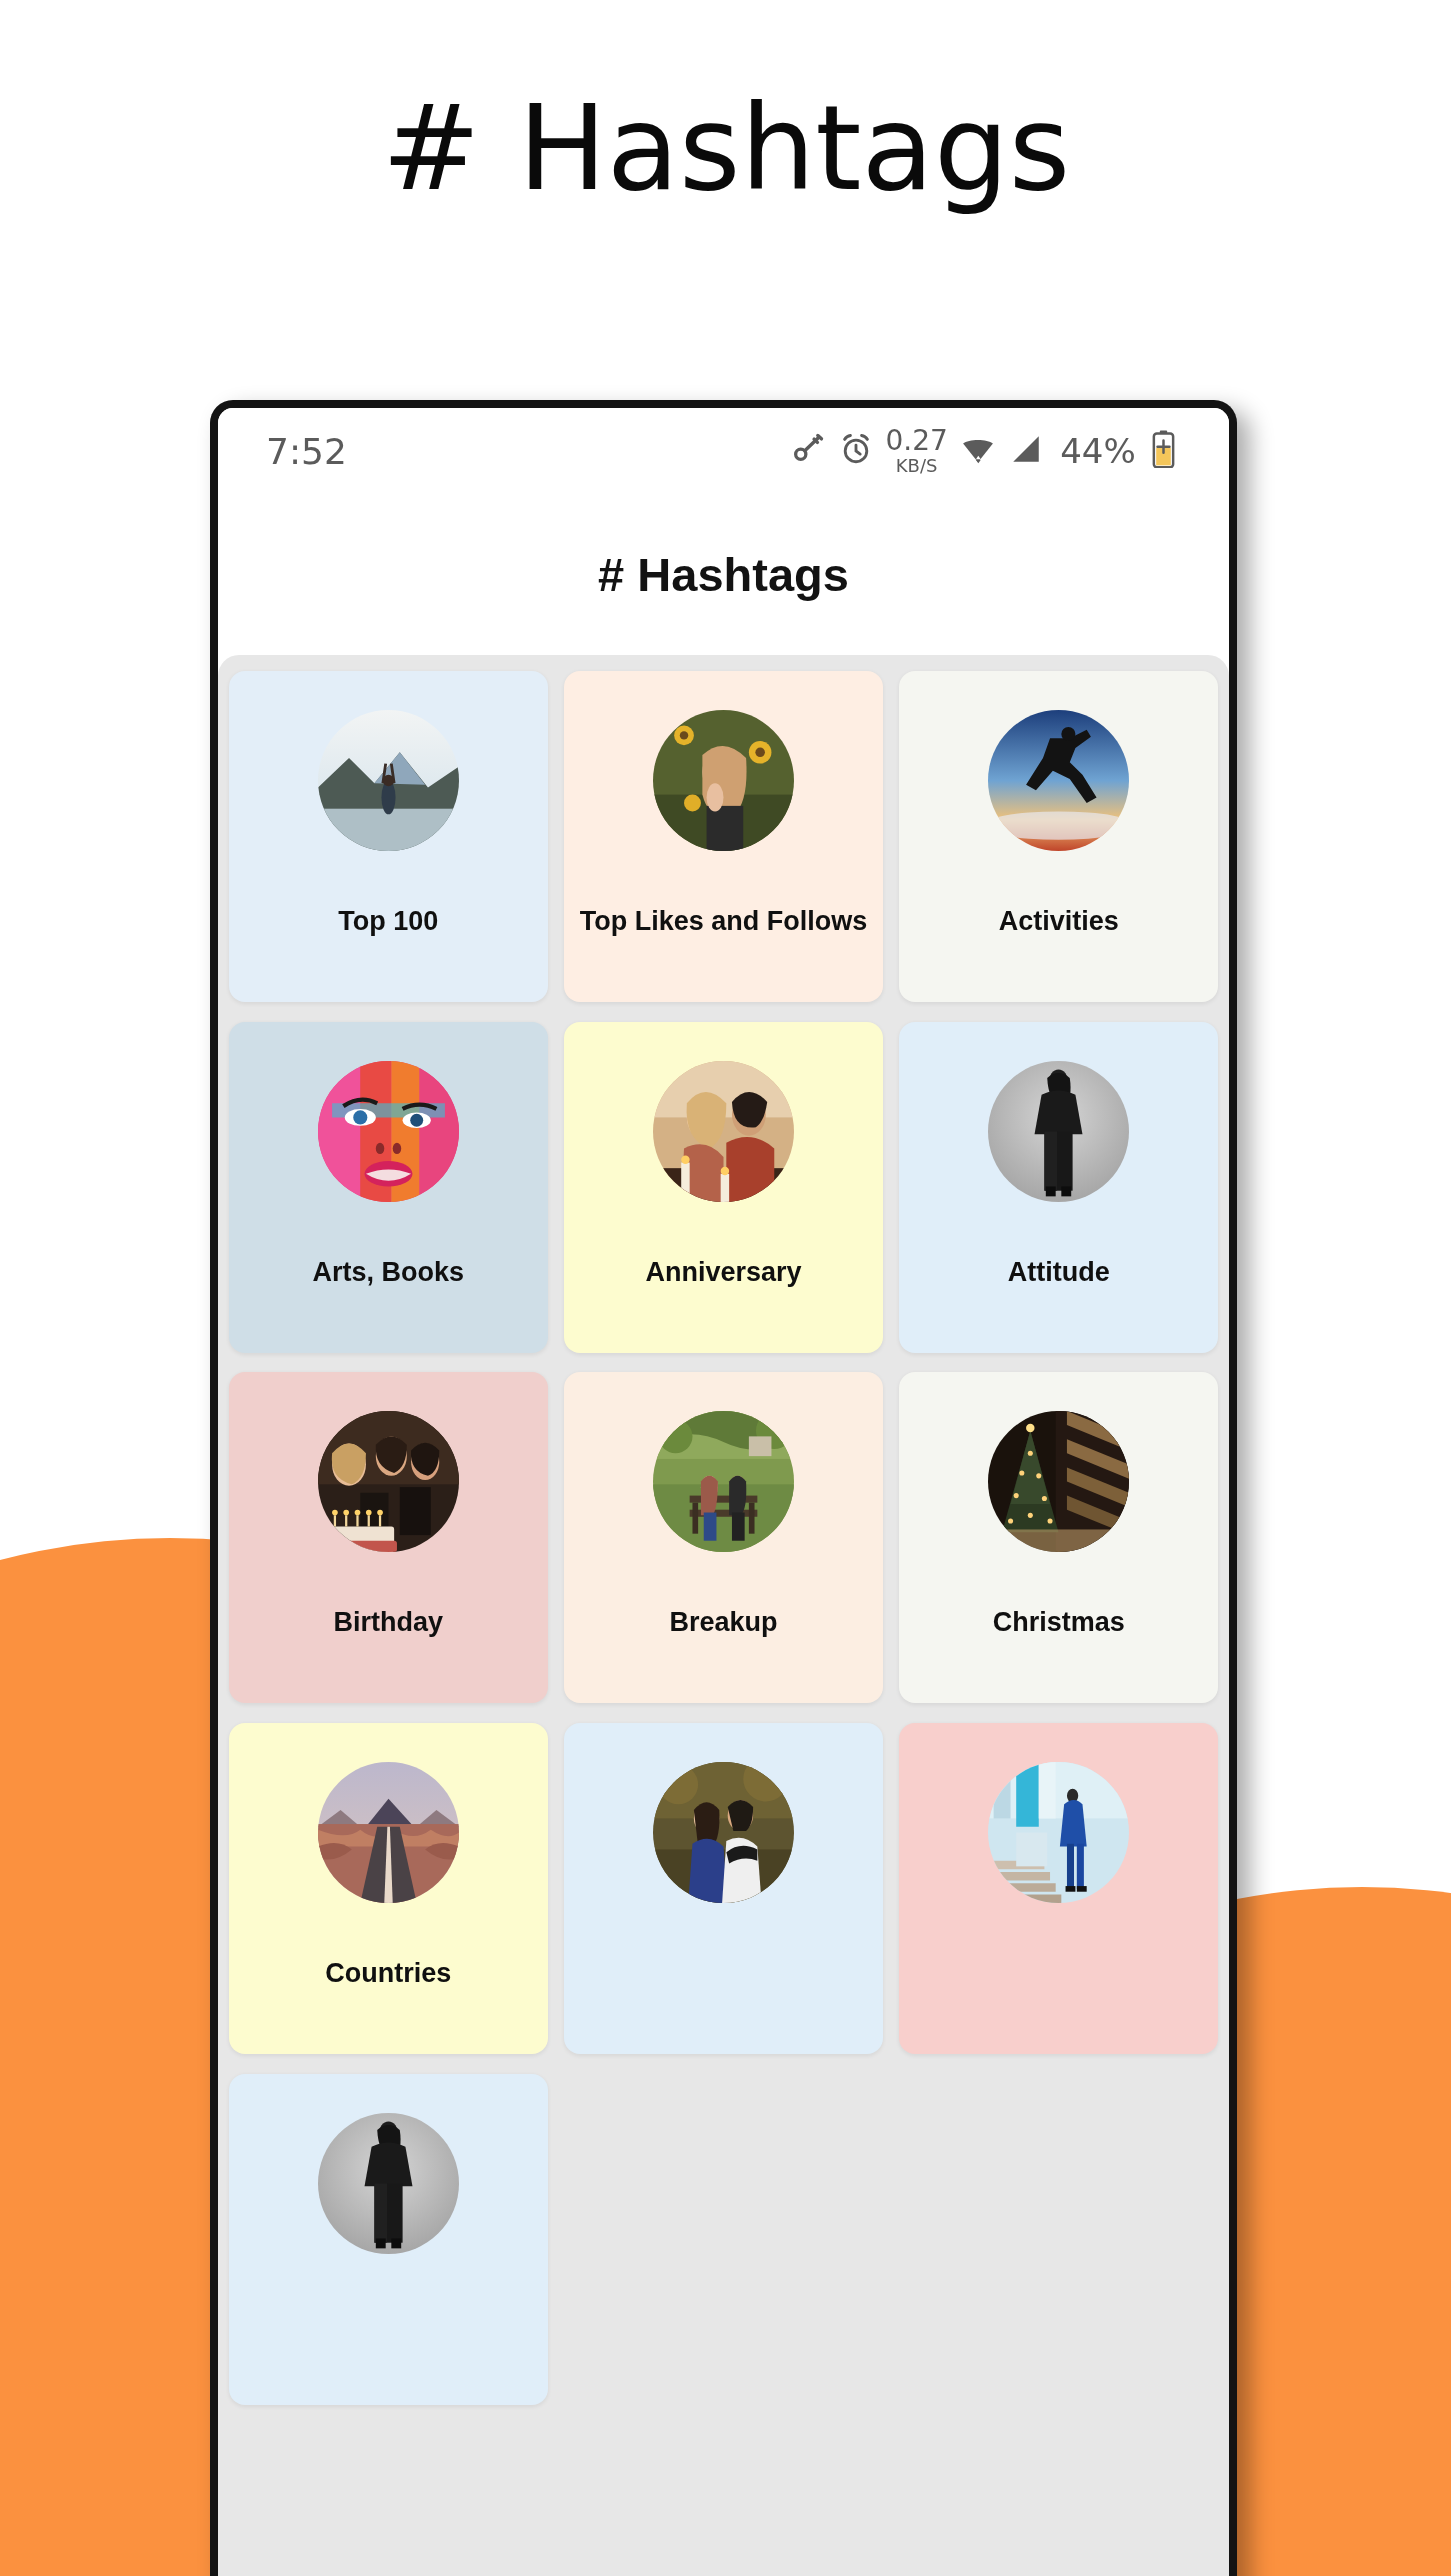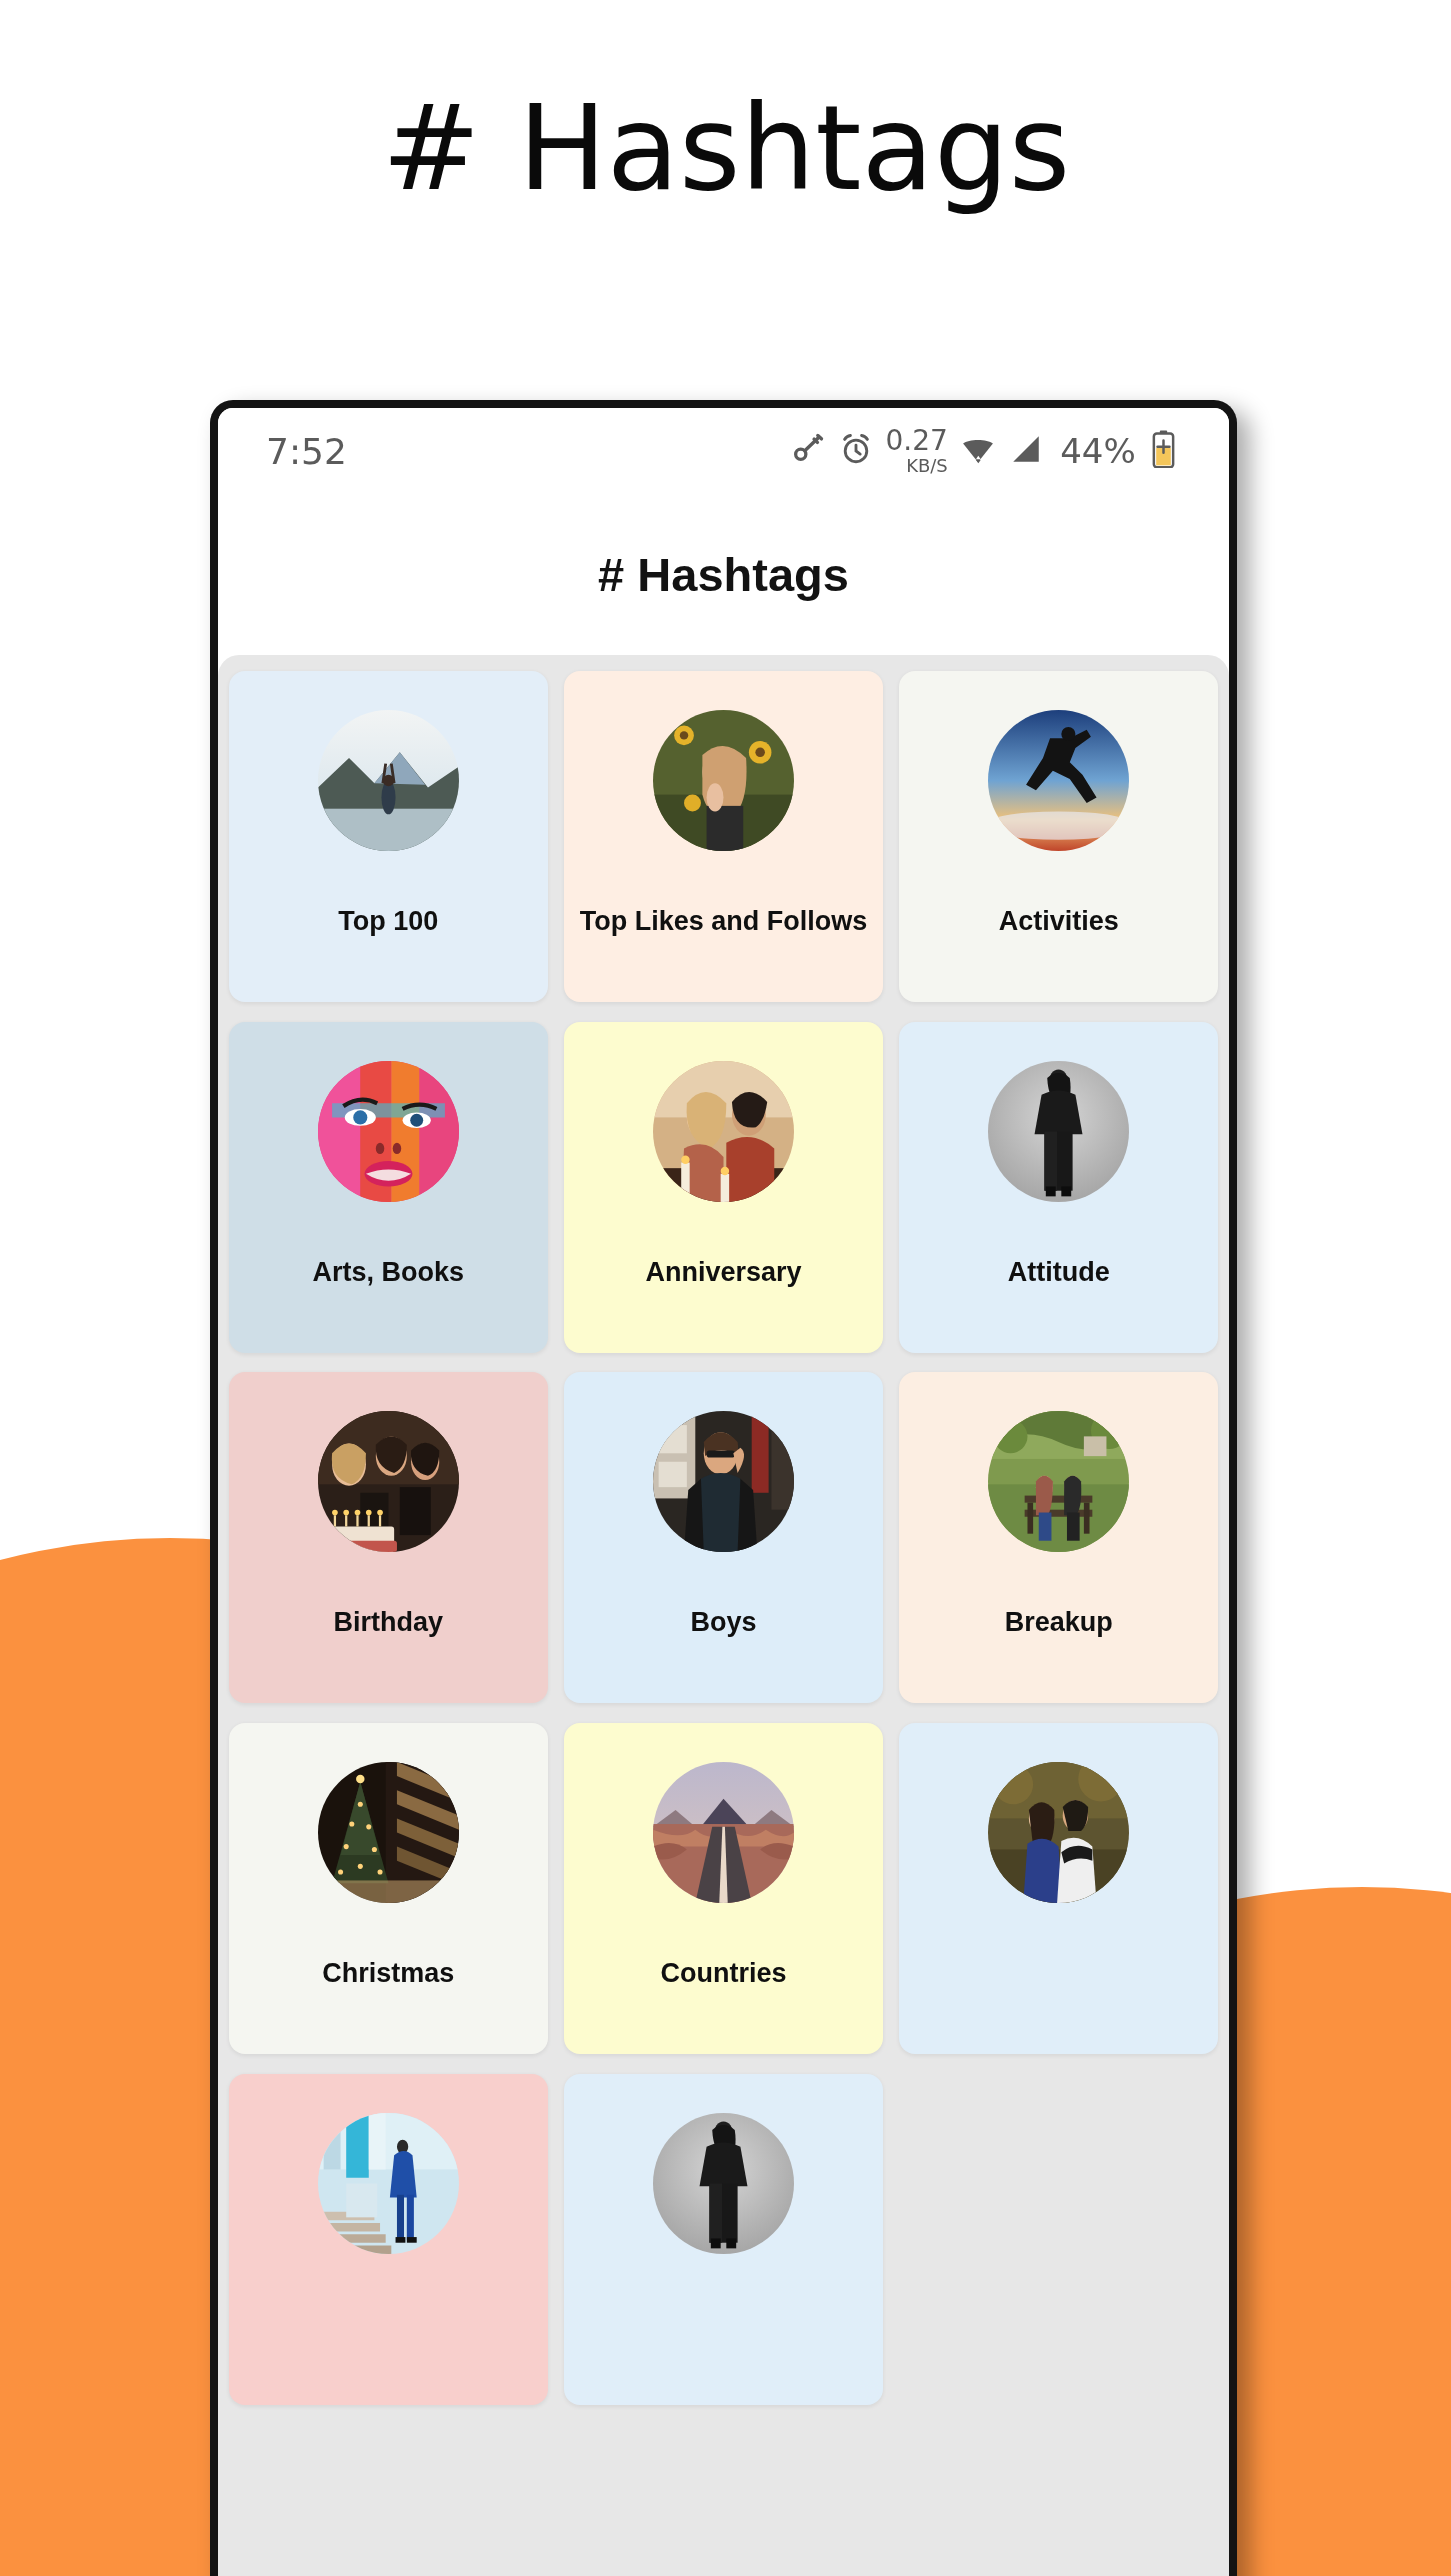--- a/index.html
+++ b/index.html
@@ -88,21 +88,21 @@
   }
   .status-right {
     display: flex;
     align-items: center;
     gap: 10.7px;
   }
   .sb-icon { display: block; }
   #net-speed {
     display: flex;
     flex-direction: column;
-    align-items: flex-end;
+    align-items: center;
     line-height: 1.0;
     color: #5b5b5b;
     font-family: "DejaVu Sans", sans-serif;
     margin: 0 0.9px;
   }
   #net-speed-value { font-size: 28px; font-weight: 500; }
   #net-speed-unit  { font-size: 18px; font-weight: 500; margin-top: 1.8px; }
   #battery-percent {
     font-size: 34px;
     font-weight: 500;
@@ -394,40 +394,20 @@
                 <circle cx="12" cy="72" r="2"></circle>
                 <circle cx="20" cy="72" r="2"></circle>
                 <circle cx="28" cy="72" r="2"></circle>
                 <circle cx="36" cy="72" r="2"></circle>
                 <circle cx="44" cy="72" r="2"></circle>
               </g>
             </svg>
           </div>
           <div class="tag-label">Birthday</div>
         </div>
-        <div class="tag-card" style="background: rgb(221, 237, 249);">
-          <div class="tag-thumb">
-            <svg viewBox="0 0 100 100" preserveAspectRatio="xMidYMid slice">
-              <rect width="100" height="100" fill="#2a2622"></rect>
-              <rect x="0" y="0" width="30" height="62" fill="#c9c0b2"></rect>
-              <rect x="4" y="10" width="20" height="20" fill="#e4ded2"></rect>
-              <rect x="4" y="36" width="20" height="18" fill="#e4ded2"></rect>
-              <rect x="70" y="0" width="12" height="58" fill="#8c2a24"></rect>
-              <rect x="84" y="0" width="16" height="70" fill="#3b332c"></rect>
-              <ellipse cx="48" cy="30" rx="12" ry="15" fill="#dba77f"></ellipse>
-              <path d="M36 22 q12 -14 24 0 q1 6 -1 9 q-12 -7 -22 1z" fill="#4a3222"></path>
-              <rect x="38" y="28" width="20" height="5" rx="2" fill="#1a1a1a"></rect>
-              <path d="M34 48 q14 -8 28 0 l6 52 h-40z" fill="#1f2b33"></path>
-              <path d="M34 48 l-9 8 l-3 44 h14z" fill="#161616"></path>
-              <path d="M62 48 l9 8 l3 44 h-14z" fill="#161616"></path>
-              <path d="M60 44 q8 -14 2 -18 l-5 4z" fill="#dba77f"></path>
-            </svg>
-          </div>
-          <div class="tag-label">Boys</div>
-        </div>
         <div class="tag-card" style="background: rgb(252, 238, 226);">
           <div class="tag-thumb">
             <svg viewBox="0 0 100 100" preserveAspectRatio="xMidYMid slice">
               <rect width="100" height="100" fill="#7f9a4e"></rect>
               <rect width="100" height="34" fill="#8fa95c"></rect>
               <rect y="52" width="100" height="48" fill="#6e8b44"></rect>
               <path d="M0 0 h100 v20 q-25 14 -50 2 q-25 -12 -50 2z" fill="#5f7a38"></path>
               <circle cx="16" cy="18" r="12" fill="#6b8a3c"></circle>
               <circle cx="86" cy="14" r="13" fill="#6b8a3c"></circle>
               <rect x="68" y="18" width="16" height="14" fill="#c9bfa8"></rect>

